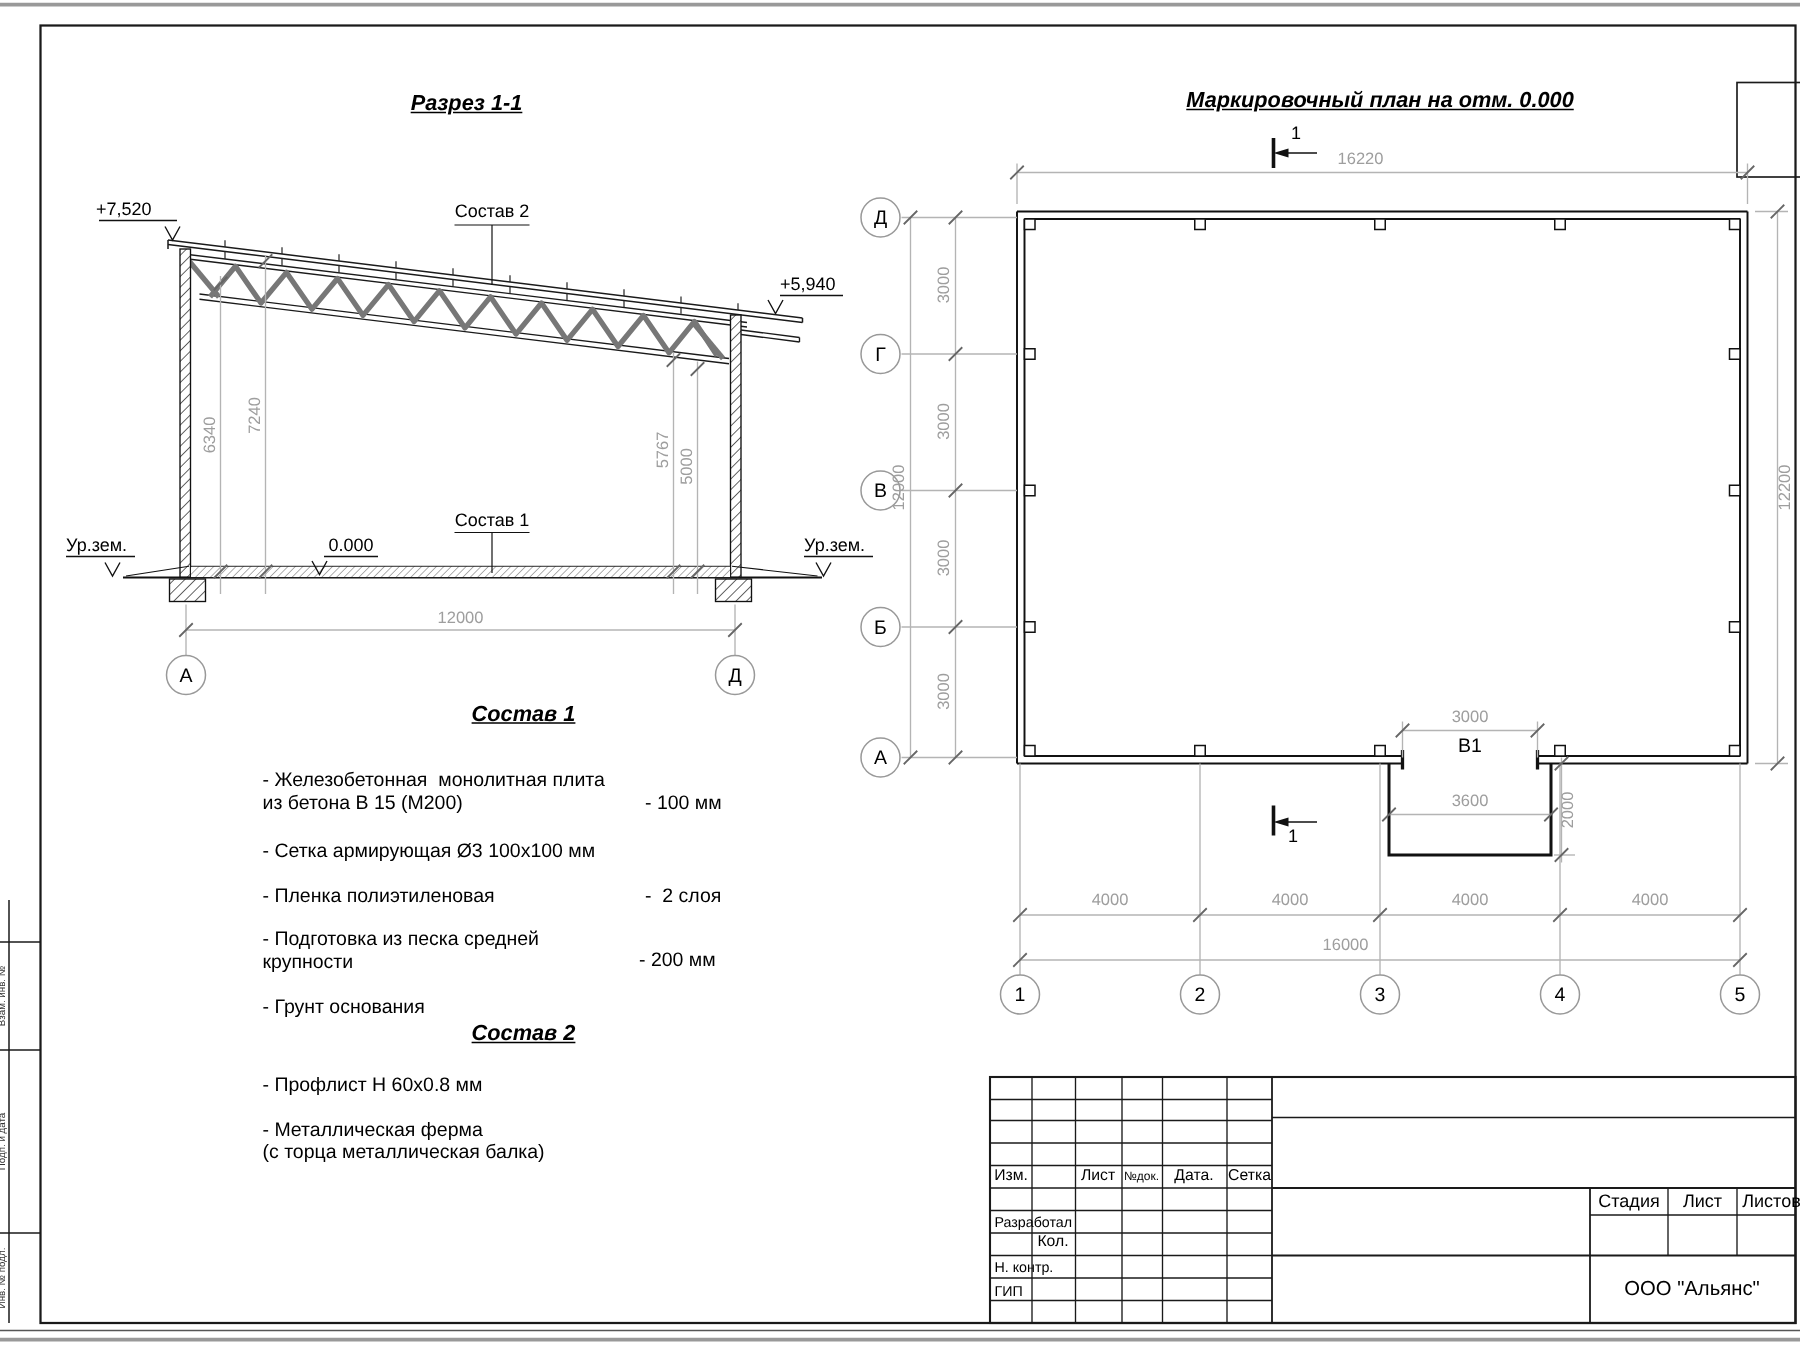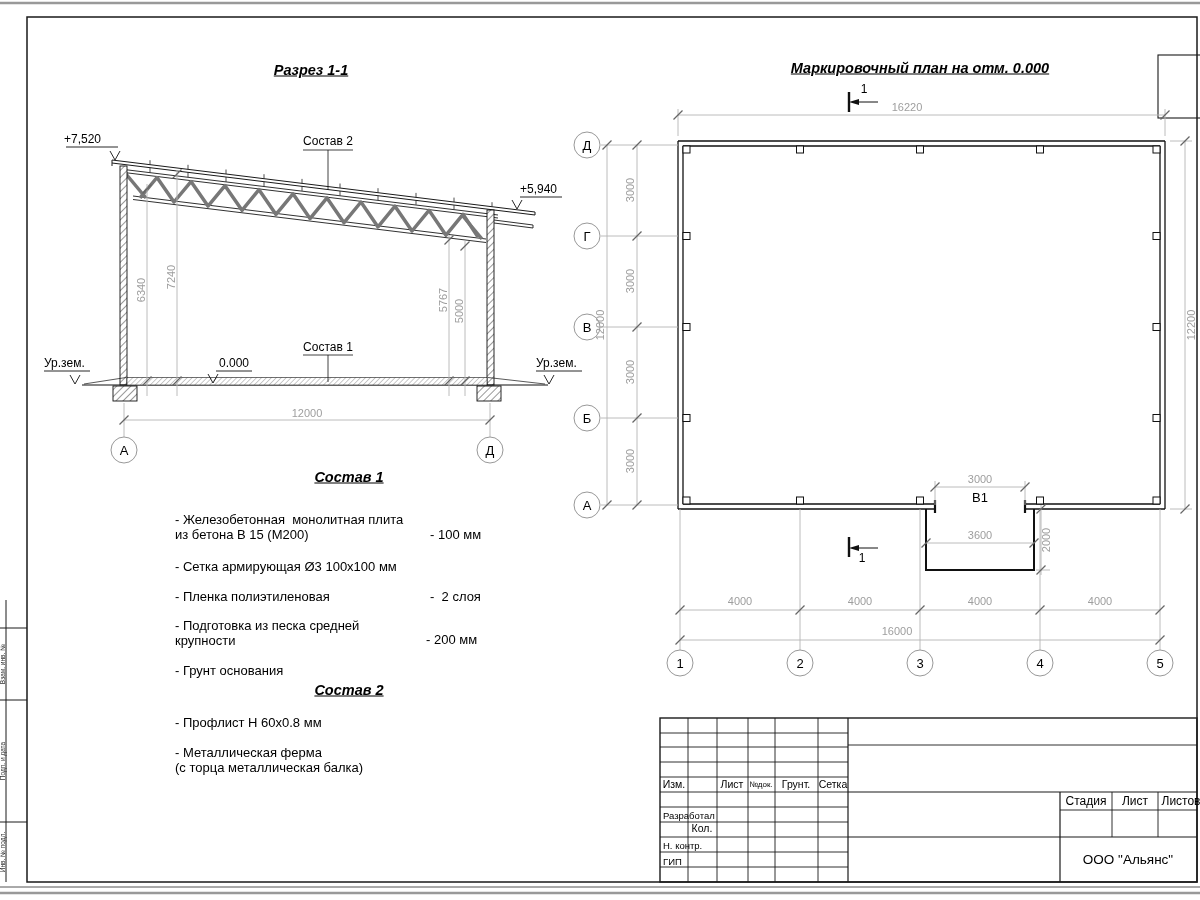--- a/index.html
+++ b/index.html
@@ -367,21 +367,21 @@
   <div class="t ax c" style="left:680px;top:663px;">1</div>
   <div class="t ax c" style="left:800px;top:663px;">2</div>
   <div class="t ax c" style="left:920px;top:663px;">3</div>
   <div class="t ax c" style="left:1040px;top:663px;">4</div>
   <div class="t ax c" style="left:1160px;top:663px;">5</div>
 
   <div class="t tb c" style="left:674px;top:784px;">Изм.</div>
   <div class="t tb c" style="left:702px;top:784px;margin-top:44px;">Кол.</div>
   <div class="t tb c" style="left:732px;top:784px;">Лист</div>
   <div class="t c" style="left:761px;top:784px;font-size:8px;">№док.</div>
-  <div class="t tb c" style="left:796px;top:784px;">Грунт.</div>
+  <div class="t tb c" style="left:796px;top:784px;">Дата.</div>
   <div class="t tb c" style="left:833px;top:784px;">Сетка</div>
   <div class="t sm" style="left:663px;top:810px;">Разработал</div>
   <div class="t sm" style="left:663px;top:840px;">Н. контр.</div>
   <div class="t sm" style="left:663px;top:856px;">ГИП</div>
   <div class="t tb c" style="left:1086px;top:801px;font-size:12px;">Стадия</div>
   <div class="t tb c" style="left:1135px;top:801px;font-size:12px;">Лист</div>
   <div class="t tb c" style="left:1181px;top:801px;font-size:12px;">Листов</div>
   <div class="t c" style="left:1128px;top:859px;font-size:13.5px;">ООО "Альянс"</div>
 
   <div class="t vstamp r" style="left:2px;top:664px;">Взам. инв. №</div>

